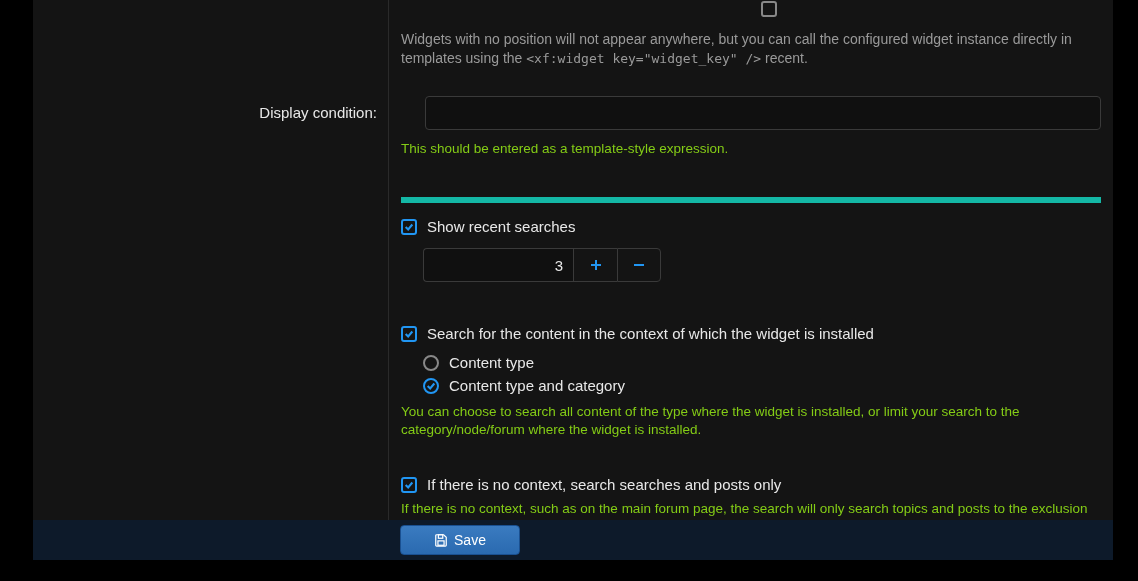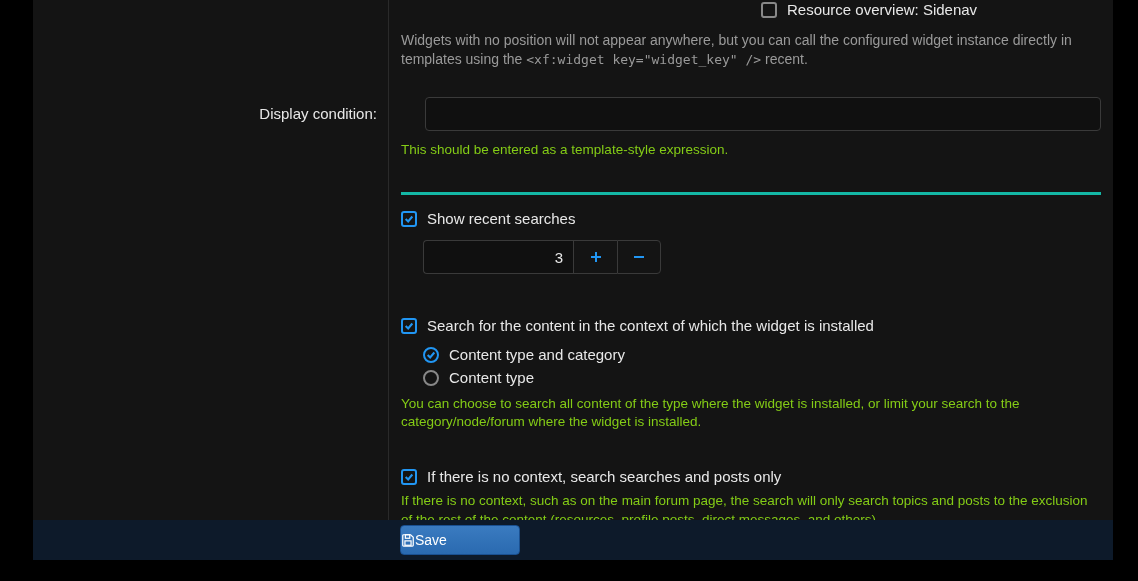--- a/index.html
+++ b/index.html
@@ -92,22 +92,22 @@
     border: 1px solid #3a3a3a;
     border-radius: 4px;
     color: #e8e8e8;
     padding: 0 10px;
     font-size: 14px;
   }
   .section {
     padding: 12px 0 14px 0;
   }
   .section.divider {
-    border-top: 3px solid #14b8a6;
-    margin-top: 19px;
+    border-top: 6px solid #14b8a6;
+    margin-top: 25px;
   }
   .stepper {
     display: flex;
     margin: 10px 0 6px 22px;
   }
   .stepper-input {
     width: 150px;
     height: 34px;
     background: #101010;
     border: 1px solid #3a3a3a;
@@ -147,35 +147,36 @@
   .save-btn {
     background: #2b6cb0;
     background: linear-gradient(#3a7bc0, #2a6ab0);
     border: 1px solid #1a5090;
     border-radius: 4px;
     color: #fff;
     height: 30px;
     width: 120px;
     display: flex;
     align-items: center;
+    justify-content: center;
+    gap: 6px;
     font-size: 14px;
     cursor: pointer;
   }
   .save-icon { width: 14px; height: 14px; }
 </style>
 </head>
 <body>
 
 <div class="container">
   <div class="leftcol"></div>
   <div class="rightcol">
 
     <div class="check-row indented" style="margin-top:-2px;">
       <span class="checkbox-shape unchecked"></span>
-      <span>Resource overview: Sidenav</span>
     </div>
 
     <div class="help-text" style="margin-top:10px; color:#9a9a9a; font-size:14px;">
       <span>Widgets with no position will not appear anywhere, but you can call the configured widget instance directly in templates using the </span><code class="inline">&lt;xf:widget key="widget_key" /&gt;</code><span> recent.</span>
     </div>
 
     <div class="section" style="padding-top:28px;">
       <div style="display:flex; align-items:center;gap:36px;">
         <div style="margin-left:-355px; width:355px; text-align:right; padding-right:12px; color:#e8e8e8; font-size:15px;">Display condition:</div>
         <input type="text" class="text-input" value="" style="">
@@ -211,31 +212,31 @@
     <div class="section" style="padding-top:20px;">
       <div class="check-row">
         <span class="checkbox-shape">
           <svg class="tick" viewBox="0 0 12 12">
               <polyline points="2,6 5,9 10,3"></polyline>
             </svg>
         </span>
         <span>Search for the content in the context of which the widget is installed</span>
       </div>
       <div class="radio-group">
+        <div class="check-row">
+          <span class="radio-shape"></span>
+          <span>Content type</span>
+        </div>
         <div class="check-row">
           <span class="radio-shape selected">
             <svg class="tick" viewBox="0 0 12 12">
                 <polyline points="2,6 5,9 10,3"></polyline>
               </svg>
           </span>
           <span>Content type and category</span>
-        </div>
-        <div class="check-row">
-          <span class="radio-shape"></span>
-          <span>Content type</span>
         </div>
       </div>
       <div class="help-text">You can choose to search all content of the type where the widget is installed, or limit your search to the category/node/forum where the widget is installed.</div>
     </div>
 
     <div class="section" style="padding-top:20px;">
       <div class="check-row">
         <span class="checkbox-shape">
           <svg class="tick" viewBox="0 0 12 12">
               <polyline points="2,6 5,9 10,3"></polyline>

